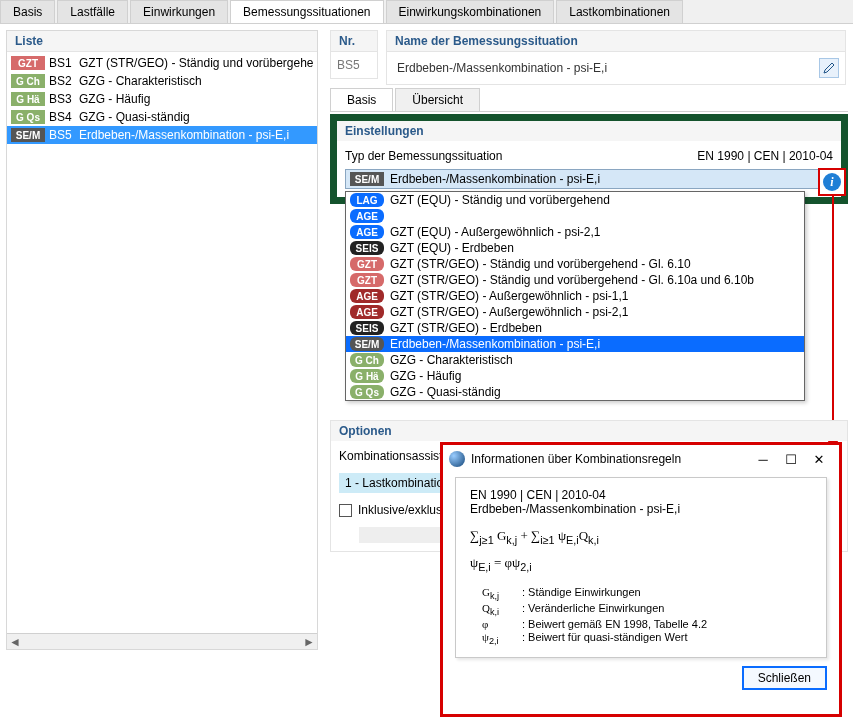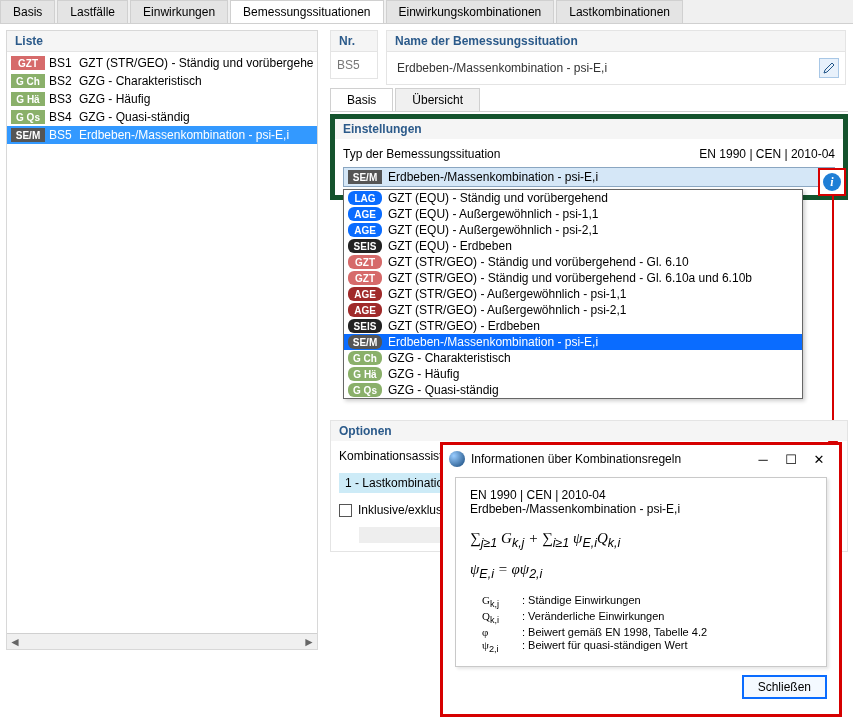--- a/index.html
+++ b/index.html
@@ -30,21 +30,21 @@
   .nr-value { color:#777; }
   .name-value { flex:1; color:#333; padding:2px 4px; }
   .edit-ico { width:20px; height:20px; border:1px solid #a8c7e6; background:#e8f1fb; display:flex; align-items:center; justify-content:center; cursor:pointer; color:#205487; }
 
   
   .subtab-strip { position:absolute; left:330px; top:88px; display:flex; border-bottom:1px solid #d0d0d0; width:518px; }
   .subtab { padding:4px 16px; border:1px solid #d0d0d0; border-bottom:none; background:#f0f0f0; margin-right:2px; cursor:pointer; }
   .subtab.active { background:#fff; }
 
   
-  .grp-settings { position:absolute; left:330px; top:114px; width:518px; border:5px solid #14532d; }
+  .grp-settings { position:absolute; left:330px; top:114px; width:518px; border:7px solid #14532d; }
   .section-title { background:#f5f5f5; color:#2b5a8a; font-weight:bold; padding:3px 8px; }
   .settings-body { padding:8px; }
   .row-lbl { display:flex; justify-content:space-between; margin-bottom:6px; }
   .combo-wrap { position:relative; }
   .combo { display:flex; align-items:center; border:1px solid #8aa6c1; background:#d5e7f7; padding:2px 4px; }
   .combo-badge { margin-right:6px; }
   .combo-text { flex:1; }
   .combo-chevron { width:14px; text-align:center; color:#555; }
 
   .dropdown { position:absolute; left:0; top:22px; width:460px; background:#fff; border:1px solid #666; z-index:2; box-shadow:2px 2px 4px rgba(0,0,0,.2); }
@@ -69,21 +69,21 @@
   .progress-placeholder { background:#eee; height:16px; width:260px; margin-left:20px; }
 
   
   .popup { position:absolute; left:440px; top:442px; width:402px; height:275px; border:3px solid #d60000; background:#fff; z-index:3; }
   .popup-titlebar { display:flex; align-items:center; height:28px; padding:0 6px; }
   .popup-icon { width:16px; height:16px; border-radius:50%; background:radial-gradient(circle at 30% 30%,#9cf,#147); margin-right:6px; }
   .popup-title { flex:1; }
   .titlebar-btn { width:28px; height:24px; display:flex; align-items:center; justify-content:center; cursor:pointer; font-size:13px; }
 
   .popup-card { margin:4px 12px; border:1px solid #c9c9c9; background:#fff; padding:10px 14px; box-shadow:2px 2px 3px rgba(0,0,0,.1); }
-  .formula { font-family: "Cambria Math", "Times New Roman", serif; font-size:15px; margin:10px 0; line-height:1.6;font-style:italic; }
+  .formula { font-family: "Cambria Math", "Times New Roman", serif; font-size:13px; margin:10px 0; line-height:1.6; }
   .legend-row { display:flex; gap:10px; font-size:11px; margin:1px 12px; }
   .legend-sym { width:30px; font-family:"Cambria Math",serif; }
 
   .popup-footer { display:flex; justify-content:flex-end; padding:4px 12px 6px; }
   .btn-close { border:2px solid #0a6cff; background:#f4f9ff; padding:3px 14px; cursor:pointer; }
 </style>
 </head>
 <body>
 
 <div class="tab-strip" id="tabstrip">
@@ -168,21 +168,20 @@
         <span class="combo-text">Erdbeben-/Massenkombination - psi-E,i</span>
         <span class="combo-chevron">⌄</span>
       </div>
       <div class="dropdown" id="dropdown">
           <div class="dd-row">
             <span class="badge dd-badge" style="background:#0a6cff">LAG</span>
             <span>GZT (EQU) - Ständig und vorübergehend</span>
           </div>
           <div class="dd-row">
             <span class="badge dd-badge" style="background:#0a6cff">AGE</span>
-            <span>GZT (EQU) - Außergewöhnlich - psi-1,1</span>
           </div>
           <div class="dd-row">
             <span class="badge dd-badge" style="background:#0a6cff">AGE</span>
             <span>GZT (EQU) - Außergewöhnlich - psi-2,1</span>
           </div>
           <div class="dd-row">
             <span class="badge dd-badge" style="background:#222222">SEIS</span>
             <span>GZT (EQU) - Erdbeben</span>
           </div>
           <div class="dd-row">

